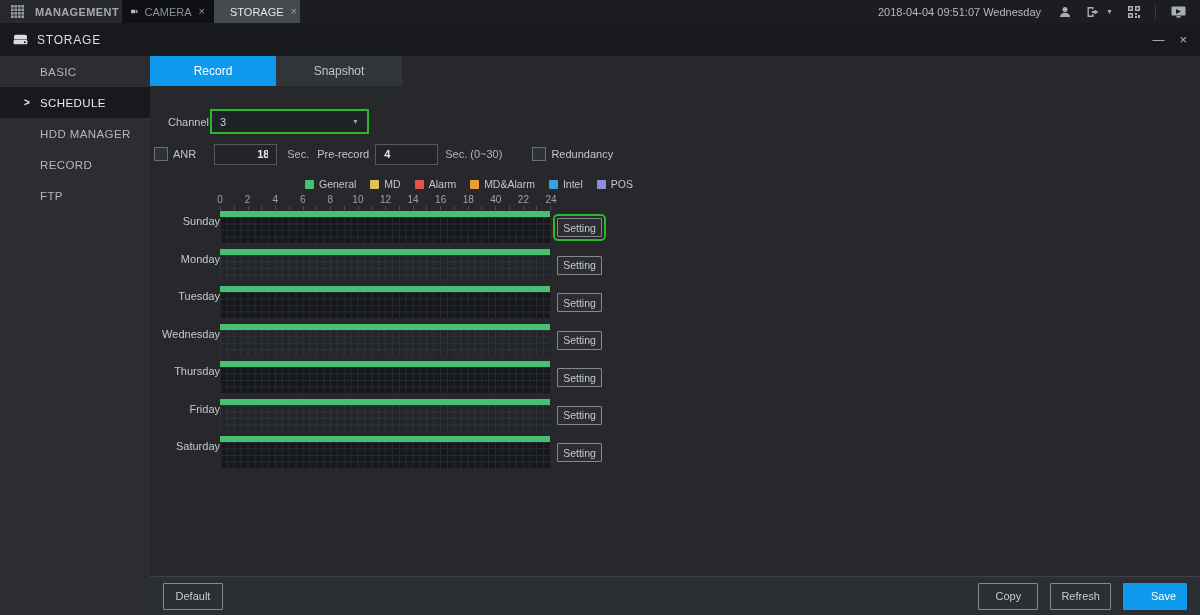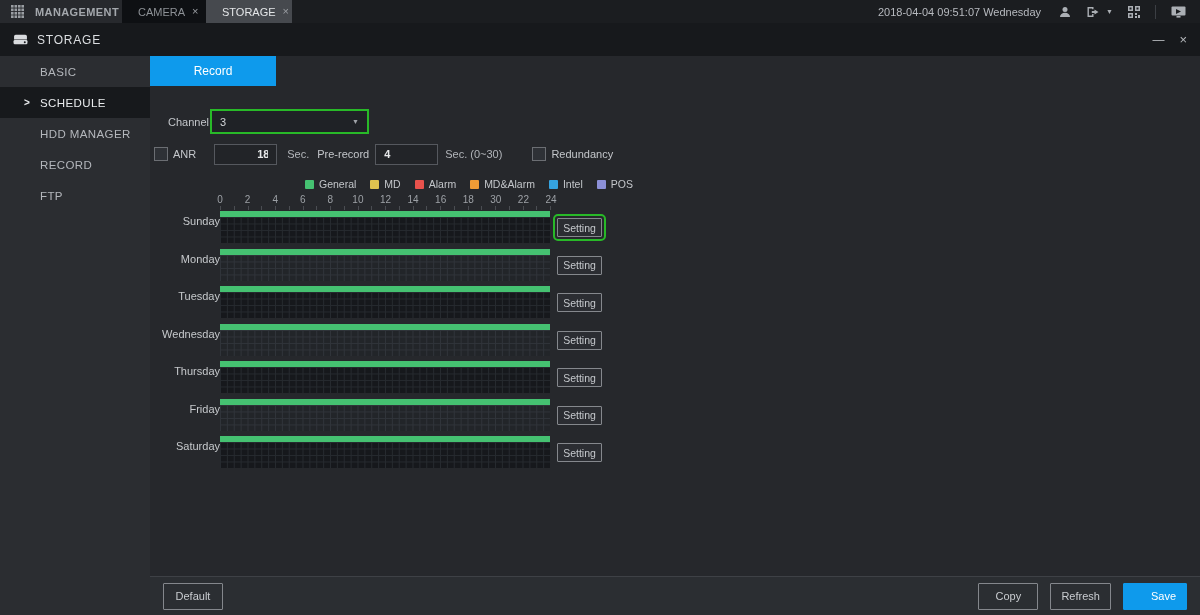--- a/index.html
+++ b/index.html
@@ -6,21 +6,21 @@
   html,body { width:1200px; height:615px; overflow:hidden; }
   body { font-family:"Liberation Sans", sans-serif; background:#26282c; color:#c3c6ca;
          --accent:#0e9aec; --hl:#28b928; --bar:#45c171; }
   #app { width:1200px; height:615px; display:flex; flex-direction:column; }
 
   
   .topbar { height:23px; background:#1b1d20; display:flex; align-items:stretch; flex:0 0 23px; }
   .mgmt { width:122px; background:#27292d; display:flex; align-items:center; gap:11px; padding-left:11px;
           color:#a4a8ad; font-size:11px; font-weight:bold; letter-spacing:.4px; }
   .ttab { display:flex; align-items:center; gap:7px; padding:0 9px; font-size:11px; cursor:default; }
-  .ttab-camera { width:84px; background:#0e1013; color:#8d9196; }
+  .ttab-camera { width:92px; background:#0e1013; color:#8d9196; }
   .ttab-storage { width:86px; background:#46494e; color:#e4e6e8; }
   .tab-close { margin-left:auto; font-size:11px; color:#9b9ea3; line-height:1; }
   .tb-spacer { flex:1; }
   .tb-datetime { align-self:center; color:#b7babf; font-size:11px; margin-right:18px; }
   .tb-icons { display:flex; align-items:center; gap:15px; padding-right:14px; color:#abafb4; }
   .tb-icons svg { display:block; }
   .tb-divider { width:1px; height:14px; background:#3c3f44; }
   .caret { font-size:7px; color:#abafb4; margin-left:-9px; }
 
   
@@ -207,20 +207,21 @@
           <span>RECORD</span>
         </div>
         <div class="side-item">
           <span>FTP</span>
         </div>
       </div>
 
     <div class="main">
       <div class="ctabs">
         <div class="ctab active">Record</div>
+        <div class="ctab inactive">Snapshot</div>
       </div>
 
       <div class="form">
 
         <div class="channel-row">
           <span class="flabel">Channel</span>
           <div class="dropdown">
             <span>3</span>
             <span class="dd-caret">▼</span>
           </div>
@@ -269,21 +270,21 @@
             <span class="hour" style="left: 0%;">0</span>
             <span class="hour" style="left: 8.33333%;">2</span>
             <span class="hour" style="left: 16.6667%;">4</span>
             <span class="hour" style="left: 25%;">6</span>
             <span class="hour" style="left: 33.3333%;">8</span>
             <span class="hour" style="left: 41.6667%;">10</span>
             <span class="hour" style="left: 50%;">12</span>
             <span class="hour" style="left: 58.3333%;">14</span>
             <span class="hour" style="left: 66.6667%;">16</span>
             <span class="hour" style="left: 75%;">18</span>
-            <span class="hour" style="left: 83.3333%;">30</span>
+            <span class="hour" style="left: 83.3333%;">40</span>
             <span class="hour" style="left: 91.6667%;">22</span>
             <span class="hour" style="left: 100%;">24</span>
           </div>
 
         <div class="days">
             <div class="day-row">
               <div class="day-label">Sunday</div>
               <div class="day-track">
                 <div class="day-bar" style="left: 0%; width: 100%;"></div>
                 <div class="day-grid grid-dark"></div>

